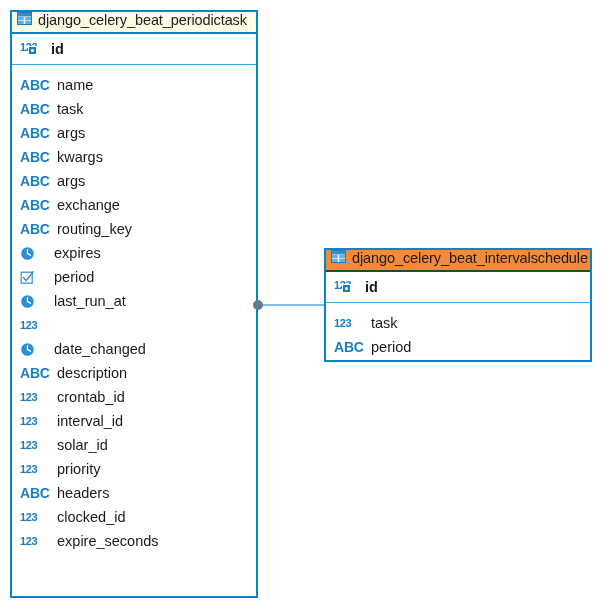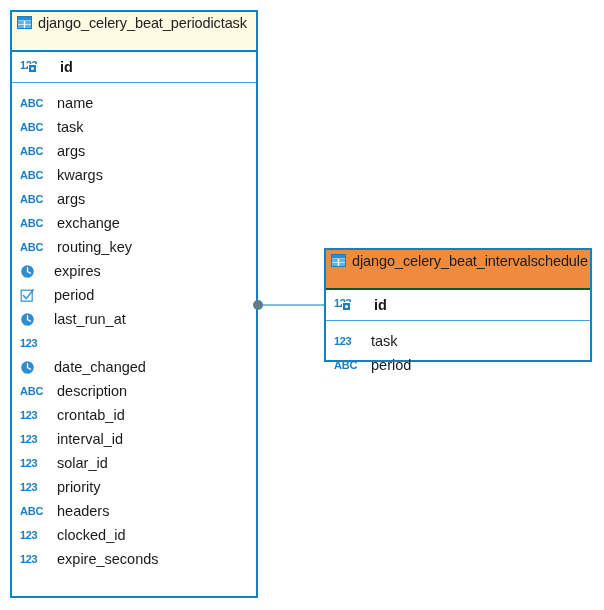--- a/index.html
+++ b/index.html
@@ -31,23 +31,22 @@
   }
   #entity-intervalschedule {
     left: 324px;
     top: 248px;
     width: 268px;
     height: 114px;
   }
 
   .entity-header {
     box-sizing: border-box;
-    height: 40px;
+    height: 22px;
     display: flex;
-    align-items: center;
     padding: 0 4px 17px 5px;
     font-size: 14.5px;
     color: #222222;
     white-space: nowrap;
     overflow: hidden;
   }
   .entity-header.header-plain {
     background: #fdfbe4;
     border-bottom: 2px solid #0a84c8;
   }
@@ -78,21 +77,21 @@
     white-space: nowrap;
   }
   .field-row.pk {
     height: 30px;
     font-weight: bold;
   }
   .field-label {
     margin-left: 19px;
   }
   .field-row.pk .field-label {
-    margin-left: 20px;
+    margin-left: 11px;
   }
 
   
   .field-gap { height: 8px; }
 
   
   .icon {
     flex: 0 0 auto;
     display: inline-block;
     position: relative;
@@ -149,21 +148,21 @@
     background: #ffffff;
     border-radius: 50%;
   }
 
   
   .icon-abc {
     width: 18px;
     height: 14px;
     line-height: 14px;
     font-family: "Liberation Sans", sans-serif;
-    font-size: 11px;
+    font-size: 14px;
     font-weight: bold;
     color: #1a7fc1;
     letter-spacing: -0.2px;
     transform: scaleY(1.05);
   }
 
   
   .icon-clock { width: 15px; height: 15px; }
 
   

